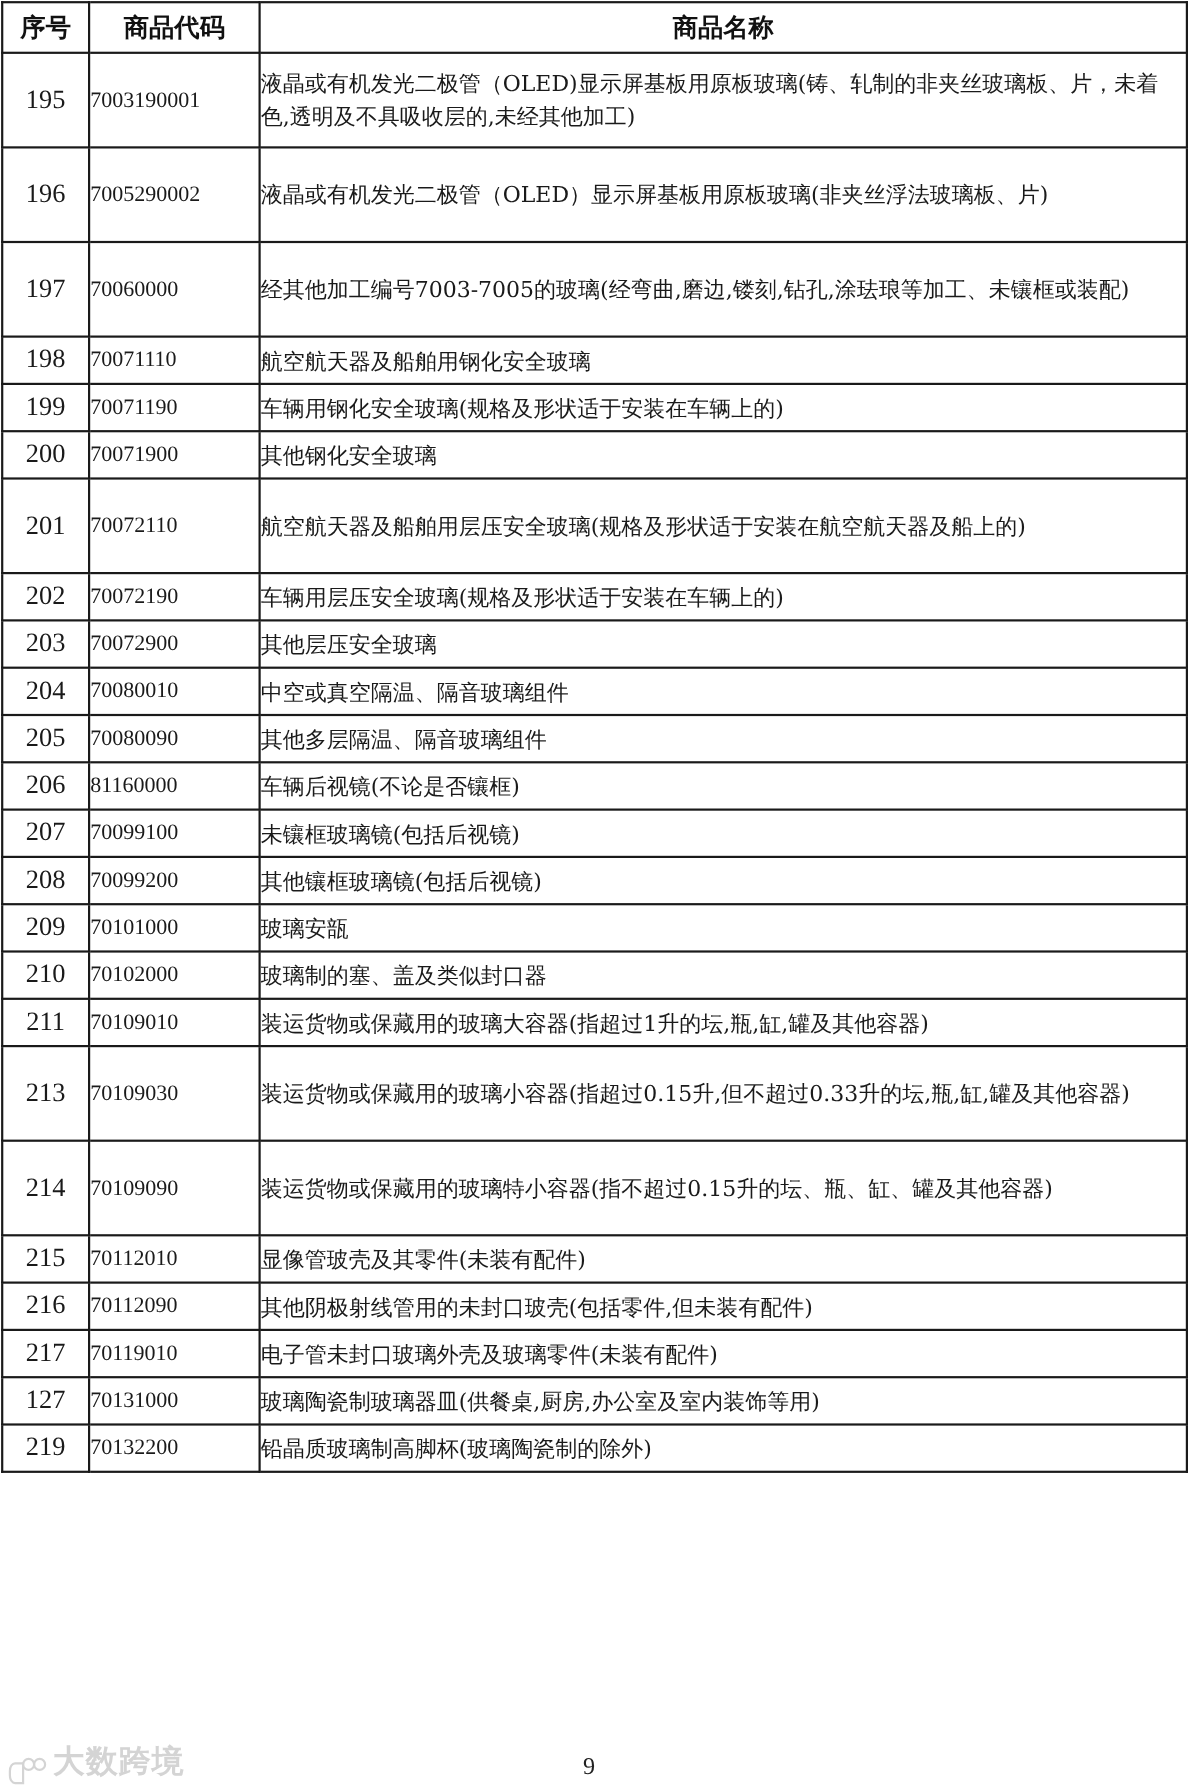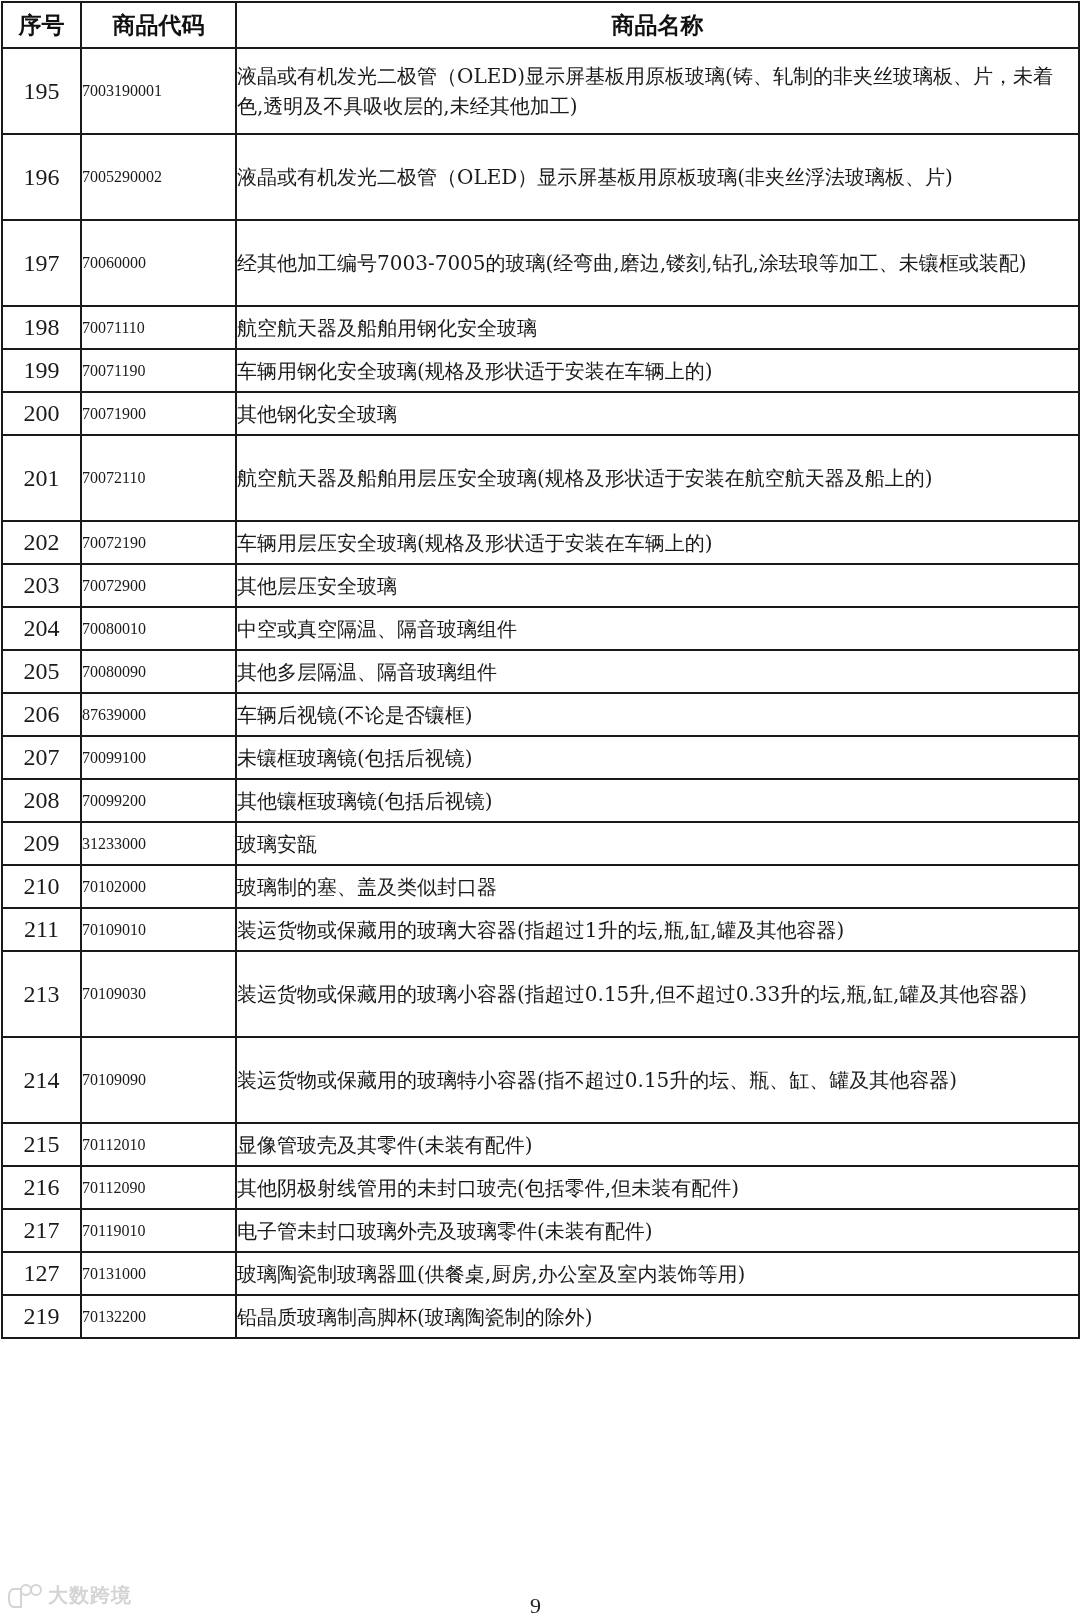--- a/index.html
+++ b/index.html
@@ -41,21 +41,21 @@
       border-radius: 13px;
     }
     td.no {
       text-align: center;
       font-size: 24px;
       font-family: "Liberation Serif", "DejaVu Serif", serif;
     }
     td.code {
       text-align: left;
       padding-left: 4px;
-      font-size: 16px;
+      font-size: 20px;
       font-family: "Liberation Serif", "DejaVu Serif", serif;
     }
     td.name {
       text-align: left;
       padding: 0 4px 0 6px;
       font-size: 20px;
       line-height: 30px;
       word-break: break-all;
       margin-top: 48px;
     }
@@ -67,25 +67,25 @@
       top: 1593px;
       font-size: 22px;
       font-family: "Liberation Serif", "DejaVu Serif", serif;
       color: #222;
     }
     .watermark {
       position: absolute;
       left: 8px;
       top: 1582px;
       display: flex;
-      align-items: center;
+      align-items: flex-end;
       gap: 6px;
       color: #d4d4d4;
       font-family: "DejaVu Sans", "Liberation Sans", sans-serif;
-      font-size: 20px;
+      font-size: 29px;
       font-weight: bold;
       letter-spacing: 1px;
     }
     .watermark .wm-logo {
       display: inline-block;
       width: 34px;
       height: 24px;
       position: relative;
     }
     .watermark .wm-logo span {
@@ -161,36 +161,36 @@
         <td class="code">70080010</td>
         <td class="name">中空或真空隔温、隔音玻璃组件</td>
       </tr>
       <tr class="h1">
         <td class="no">205</td>
         <td class="code">70080090</td>
         <td class="name">其他多层隔温、隔音玻璃组件</td>
       </tr>
       <tr class="h1">
         <td class="no">206</td>
-        <td class="code">87639000</td>
+        <td class="code">81160000</td>
         <td class="name">车辆后视镜(不论是否镶框)</td>
       </tr>
       <tr class="h1">
         <td class="no">207</td>
         <td class="code">70099100</td>
         <td class="name">未镶框玻璃镜(包括后视镜)</td>
       </tr>
       <tr class="h1">
         <td class="no">208</td>
         <td class="code">70099200</td>
         <td class="name">其他镶框玻璃镜(包括后视镜)</td>
       </tr>
       <tr class="h1">
         <td class="no">209</td>
-        <td class="code">31233000</td>
+        <td class="code">70101000</td>
         <td class="name">玻璃安瓿</td>
       </tr>
       <tr class="h1">
         <td class="no">210</td>
         <td class="code">70102000</td>
         <td class="name">玻璃制的塞、盖及类似封口器</td>
       </tr>
       <tr class="h1">
         <td class="no">211</td>
         <td class="code">70109010</td>

